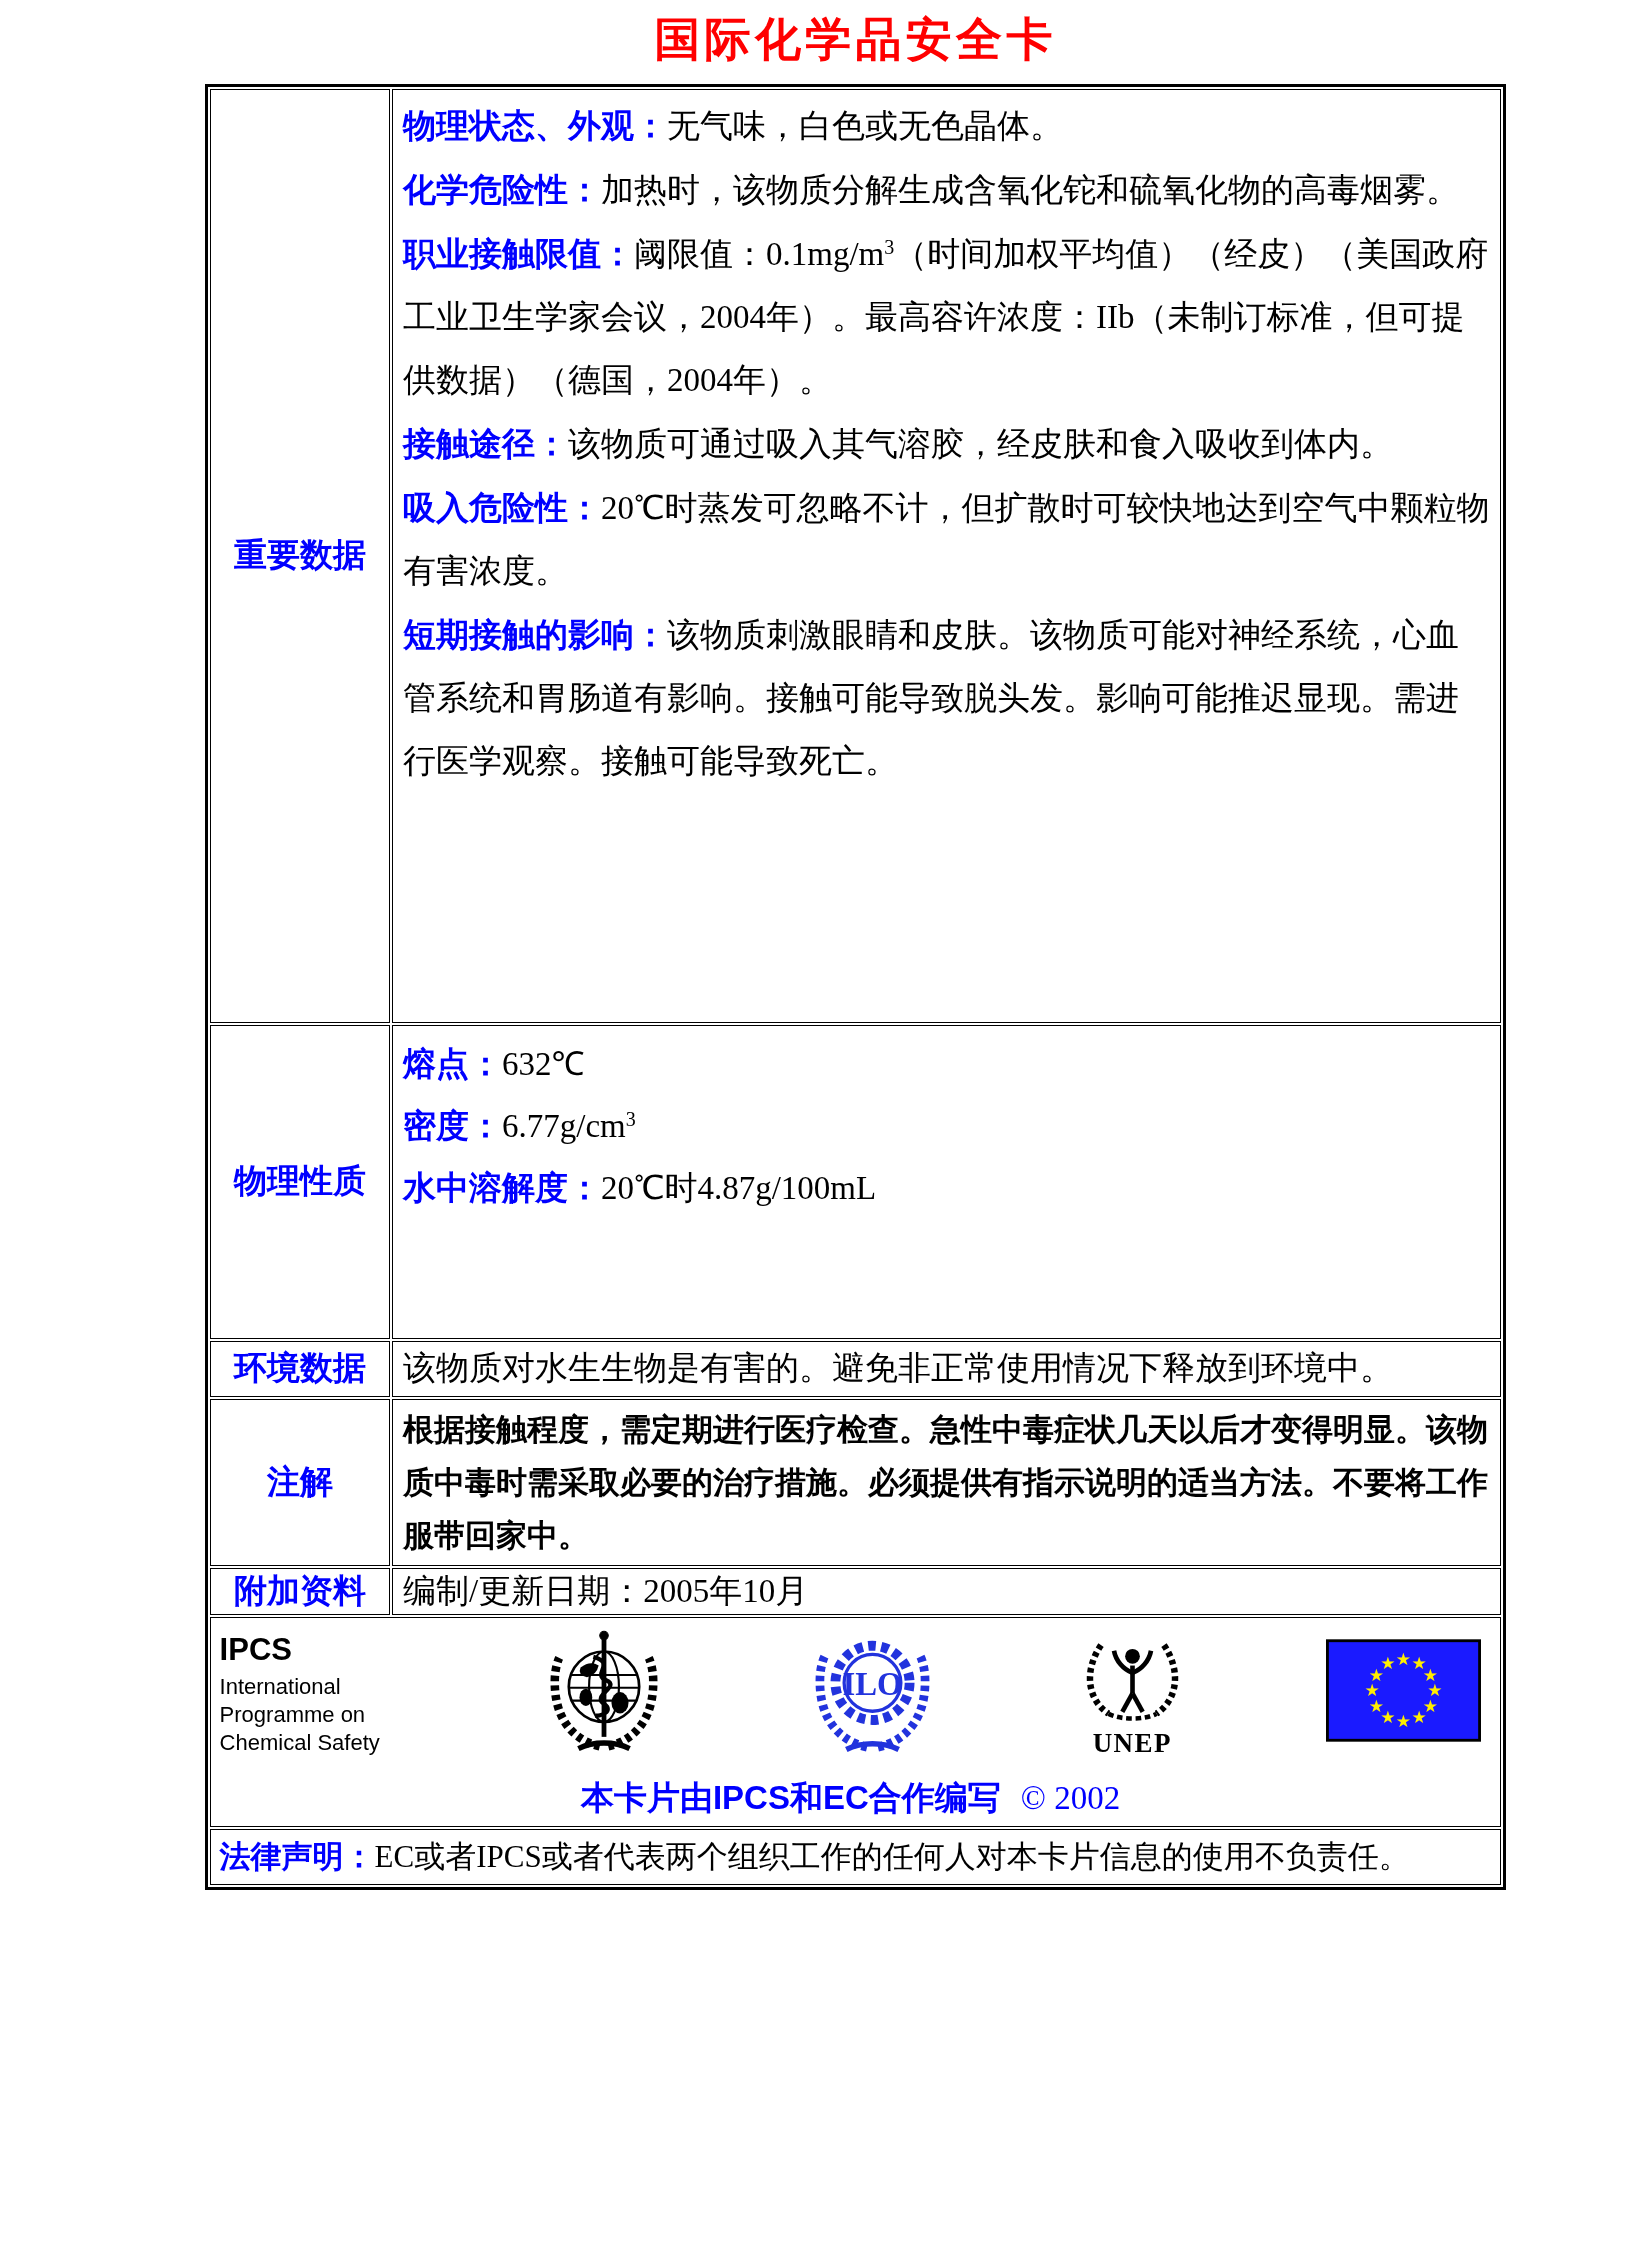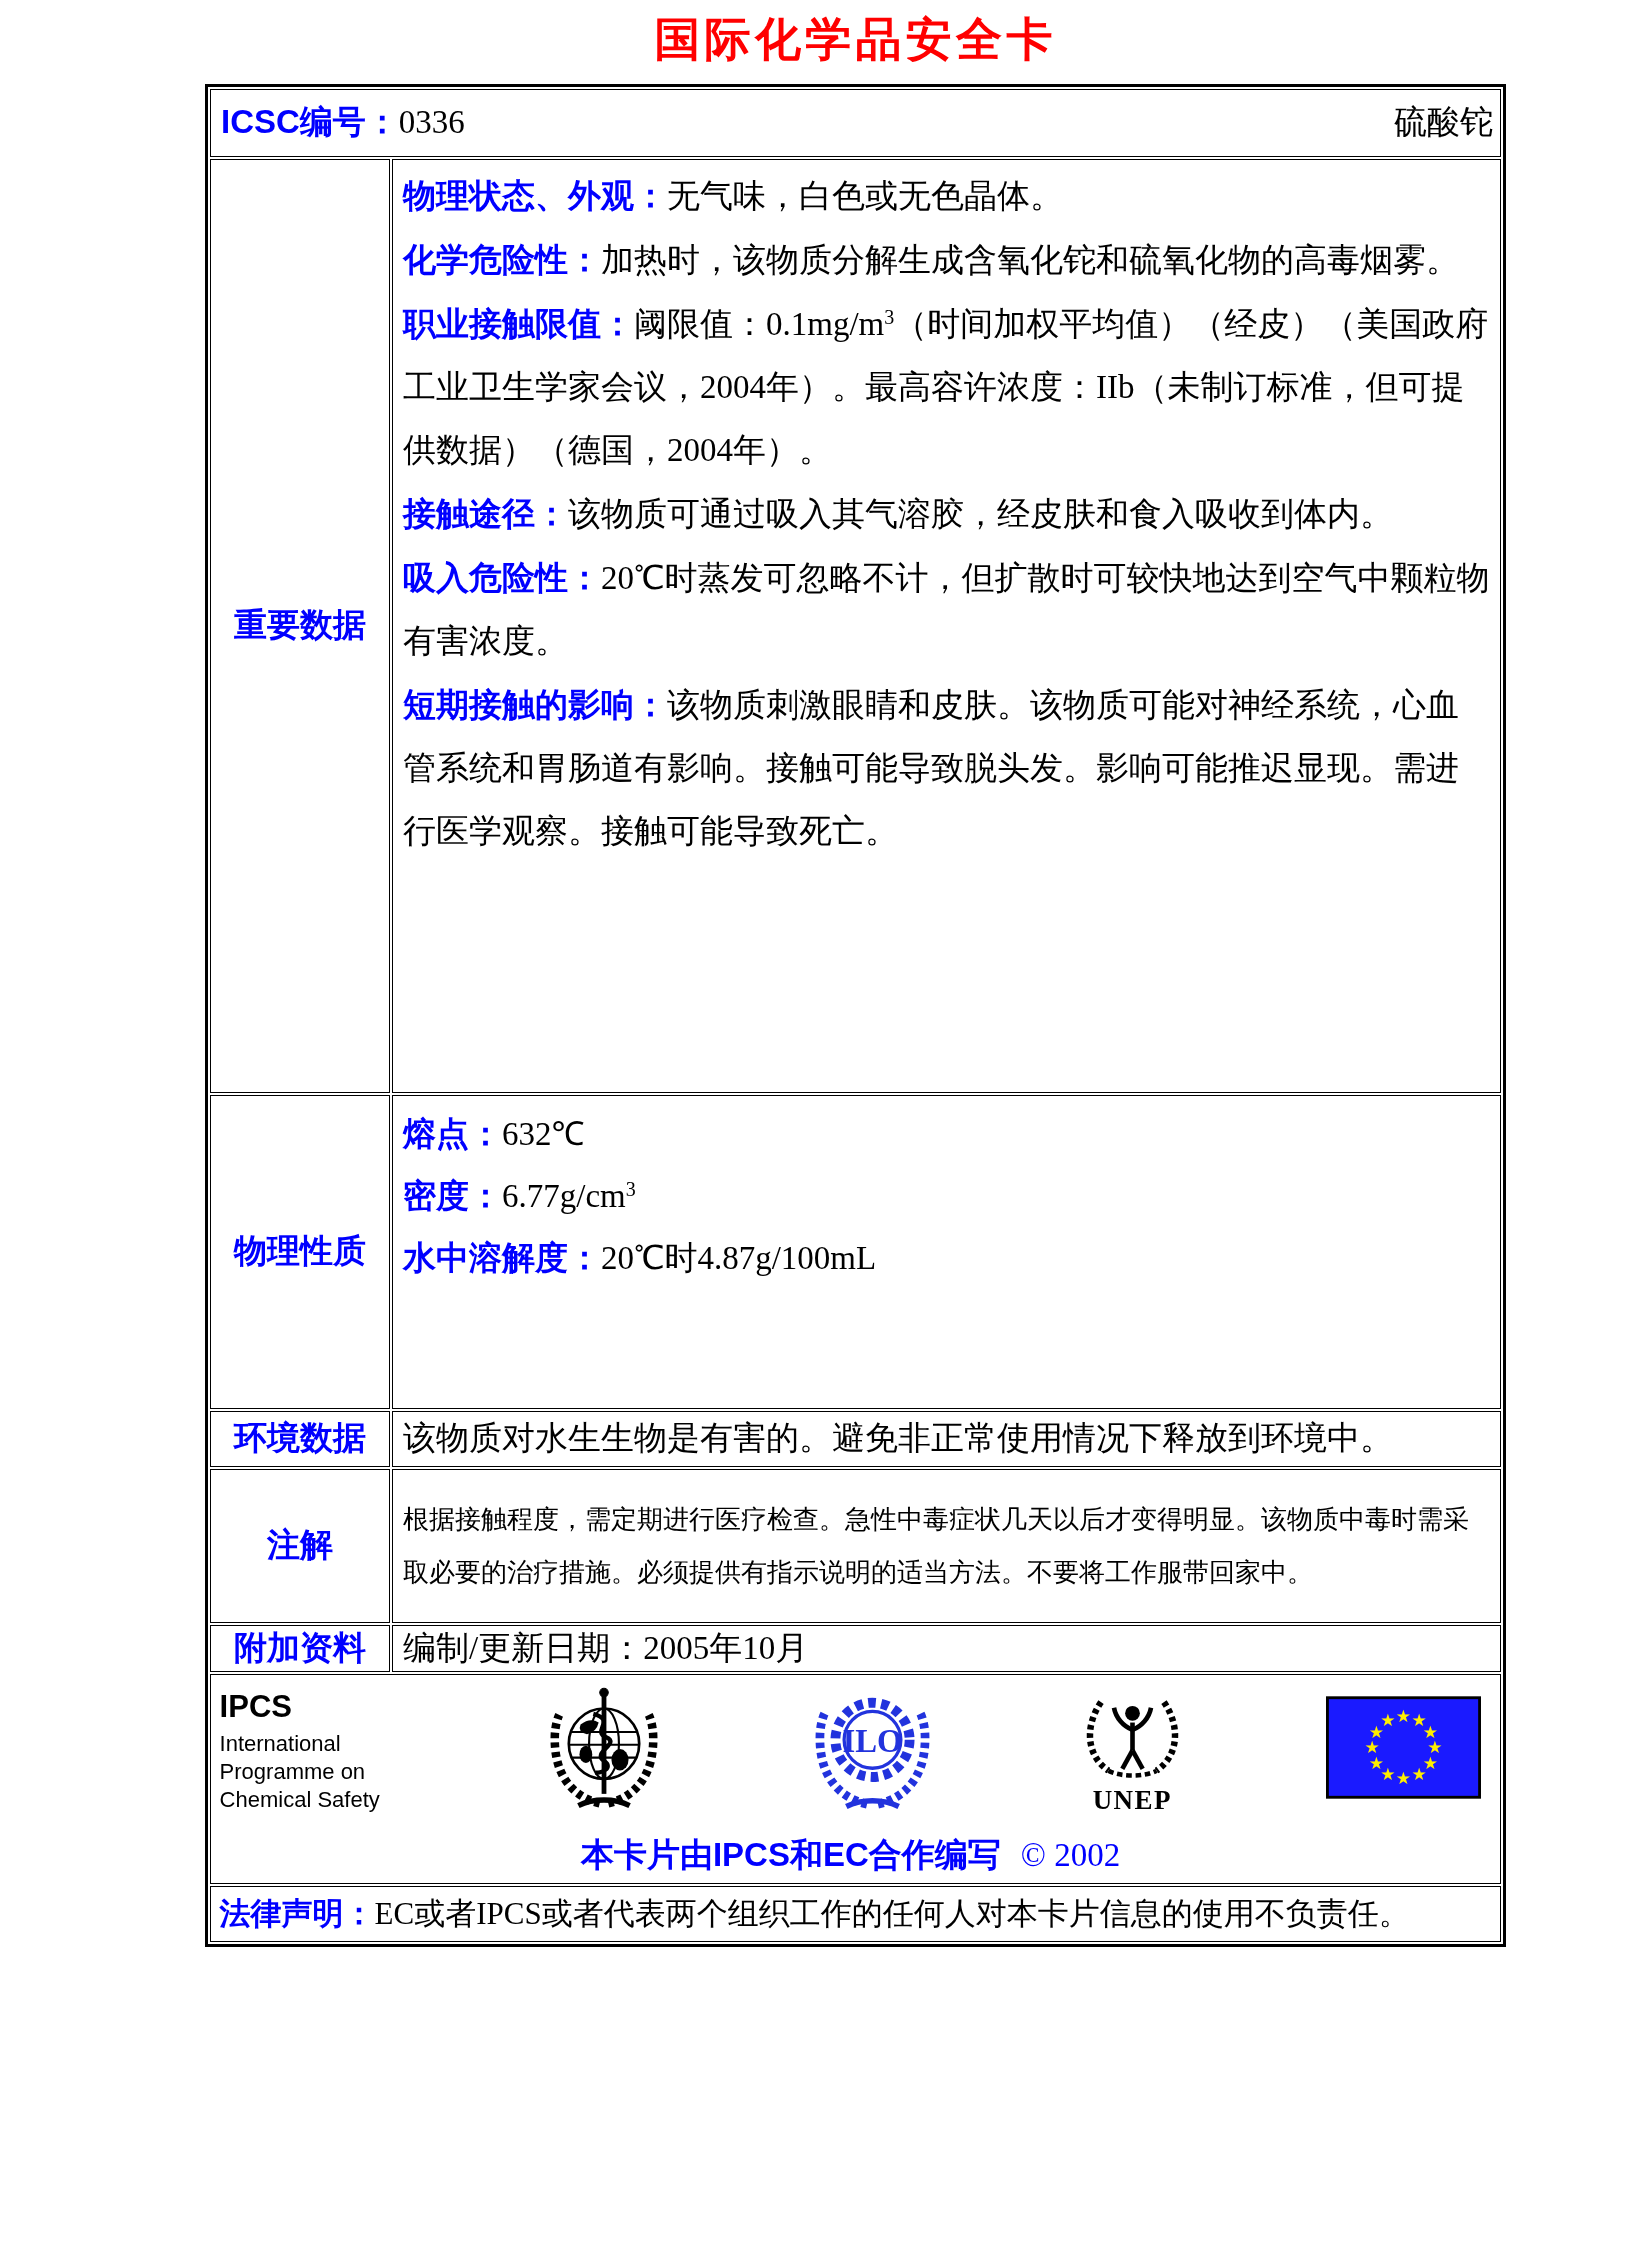--- a/index.html
+++ b/index.html
@@ -40,21 +40,21 @@
   .hdr-num{font-family:"Liberation Serif",serif;color:#000;font-weight:normal;}
   
   .big-cell{height:934px;vertical-align:top;padding:4.3px 10px 0 10px;}
   .big-cell p{margin:0;font-size:33px;line-height:63px;}
   sup{font-size:20px;line-height:0;vertical-align:11.4px;}
   
   .phys-cell{height:314px;vertical-align:top;padding:7.1px 10px 0 10px;}
   .phys-cell p{margin:0;font-size:33px;line-height:62px;}
   
   .env-cell{height:56px;padding:0 10px;}
-  .notes-cell{height:154px;padding:3px 10px;line-height:53px;font-size:26px;}
+  .notes-cell{height:154px;padding:3px 10px;line-height:53px;font-size:31px;font-weight:bold;}
   .add-cell{height:43px;padding:0 10px;}
   
   .logos-cell{height:200px;vertical-align:top;padding:7.1px 18.5px 4.3px 8.6px;}
   .logos{display:flex;align-items:center;justify-content:space-between;height:140px;}
   .ipcs-block{width:182px;font-family:"Liberation Sans",sans-serif;}
   .ipcs-acronym{font-size:31px;font-weight:bold;margin-bottom:7.1px;line-height:33px;}
   .ipcs-line{font-size:22px;line-height:28px;}
   .emblem{display:inline-block;}
   .unep-block{text-align:center;}
   .unep-label{font-size:27px;font-weight:bold;font-family:"Liberation Serif",serif;letter-spacing:1.4px;line-height:28.5px;margin-top:-4.3px;}
@@ -73,28 +73,20 @@
 
     <h1 class="title">国际化学品安全卡</h1>
 
     <table class="card">
       <colgroup>
           <col style="width:180px">
           <col>
         </colgroup>
 
       <tbody>
-          <tr>
-        <td colspan="2" class="hdr-cell">
-          <div class="hdr">
-            <span class="hdr-left"><span class="blue">ICSC编号：</span><span class="hdr-num">0336</span></span>
-            <span>硫酸铊</span>
-          </div>
-        </td>
-      </tr>
 
       <tr>
         <td class="lbl-cell">
           <span class="blue">重要数据</span>
         </td>
         <td class="big-cell">
           <p><span class="blue">物理状态、外观：</span><span>无气味，白色或无色晶体。</span></p>
           <p><span class="blue">化学危险性：</span><span>加热时，该物质分解生成含氧化铊和硫氧化物的高毒烟雾。</span></p>
           <p><span class="blue">职业接触限值：</span><span>阈限值：0.1mg/m</span><sup>3</sup><span>（时间加权平均值）（经皮）（美国政府工业卫生学家会议，2004年）。最高容许浓度：IIb（未制订标准，但可提供数据）（德国，2004年）。</span></p>
           <p><span class="blue">接触途径：</span><span>该物质可通过吸入其气溶胶，经皮肤和食入吸收到体内。</span></p>

